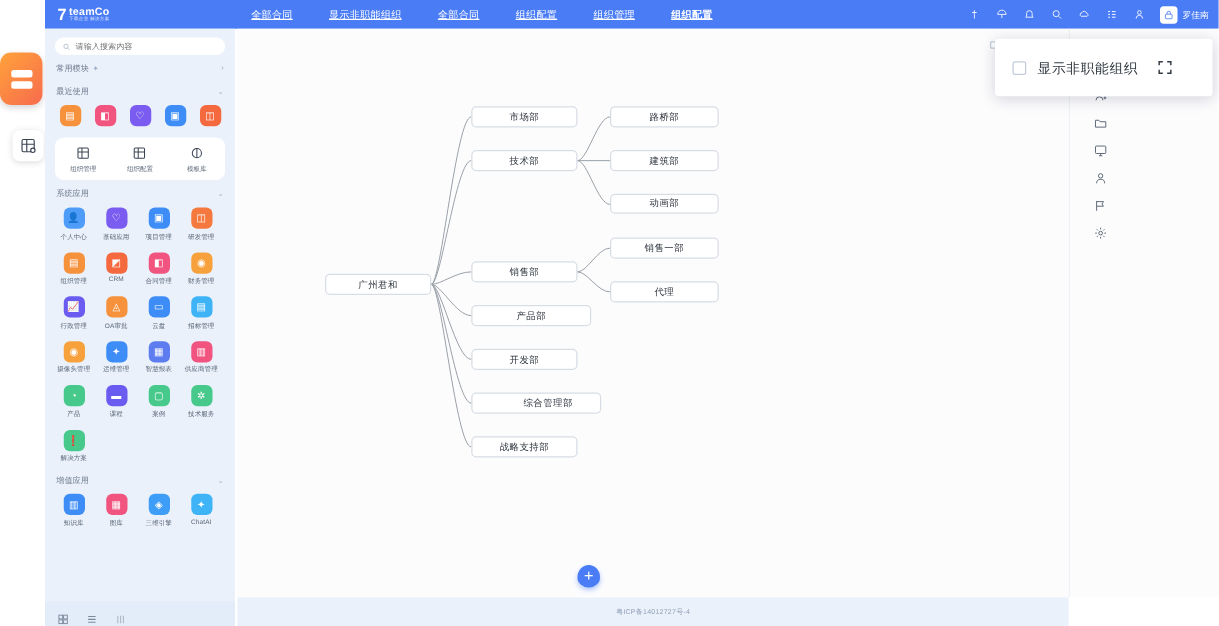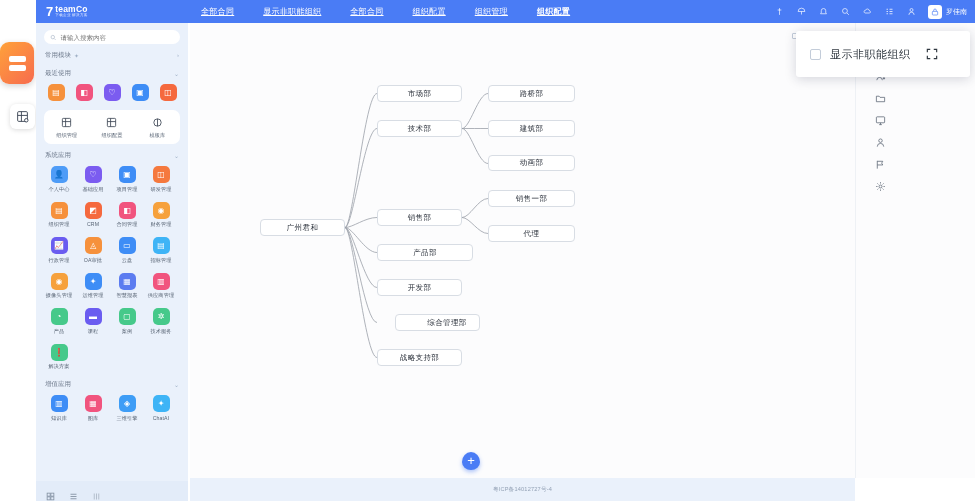--- a/index.html
+++ b/index.html
@@ -498,21 +498,21 @@
         </div>
         <div class="node" style="left: 187px; top: 186px; width: 85px; height: 17px; text-align: right;">
           <span>销售部</span>
         </div>
         <div class="node" style="left: 187px; top: 221px; width: 96px; height: 17px;">
           <span>产品部</span>
         </div>
         <div class="node" style="left: 187px; top: 256px; width: 85px; height: 17px;">
           <span>开发部</span>
         </div>
-        <div class="node" style="left: 205px; top: 291px; width: 85px; height: 17px; padding-left: 19px;">
+        <div class="node" style="left: 187px; top: 291px; width: 104px; height: 17px; padding-left: 19px;">
           <span>综合管理部</span>
         </div>
         <div class="node" style="left: 187px; top: 326px; width: 85px; height: 17px;">
           <span>战略支持部</span>
         </div>
         <div class="node" style="left: 298px; top: 62px; width: 87px; height: 17px; font-family: Liberation Mono, monospace;">
           <span>路桥部</span>
         </div>
         <div class="node" style="left: 298px; top: 97px; width: 87px; height: 17px;">
           <span>建筑部</span>

